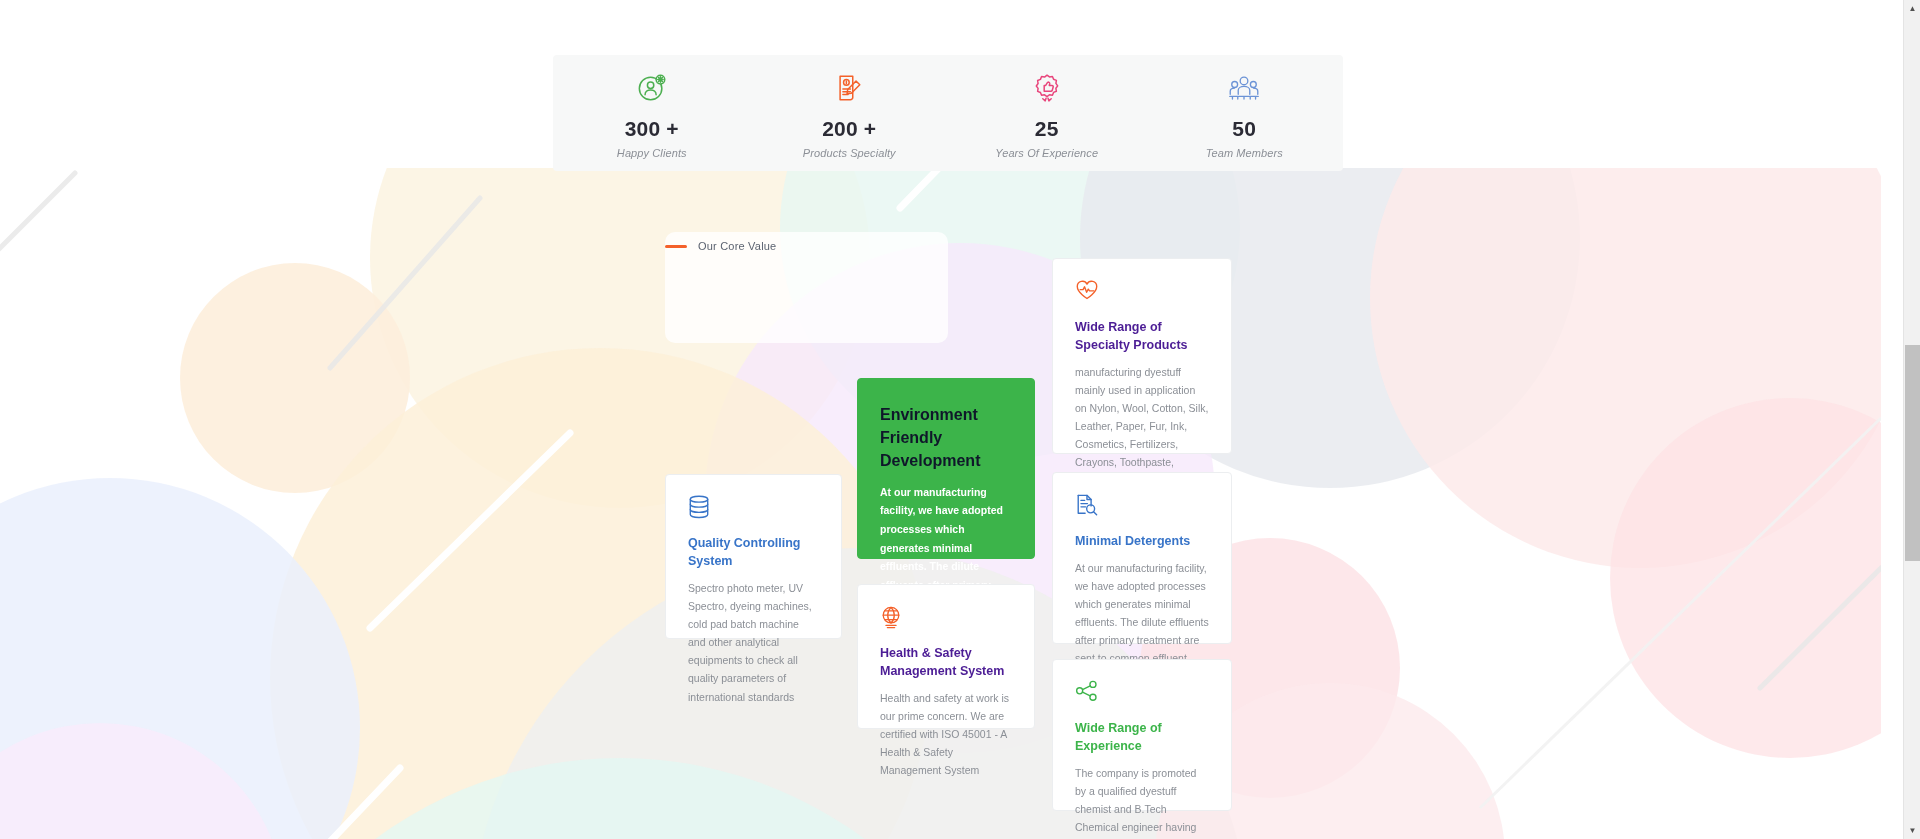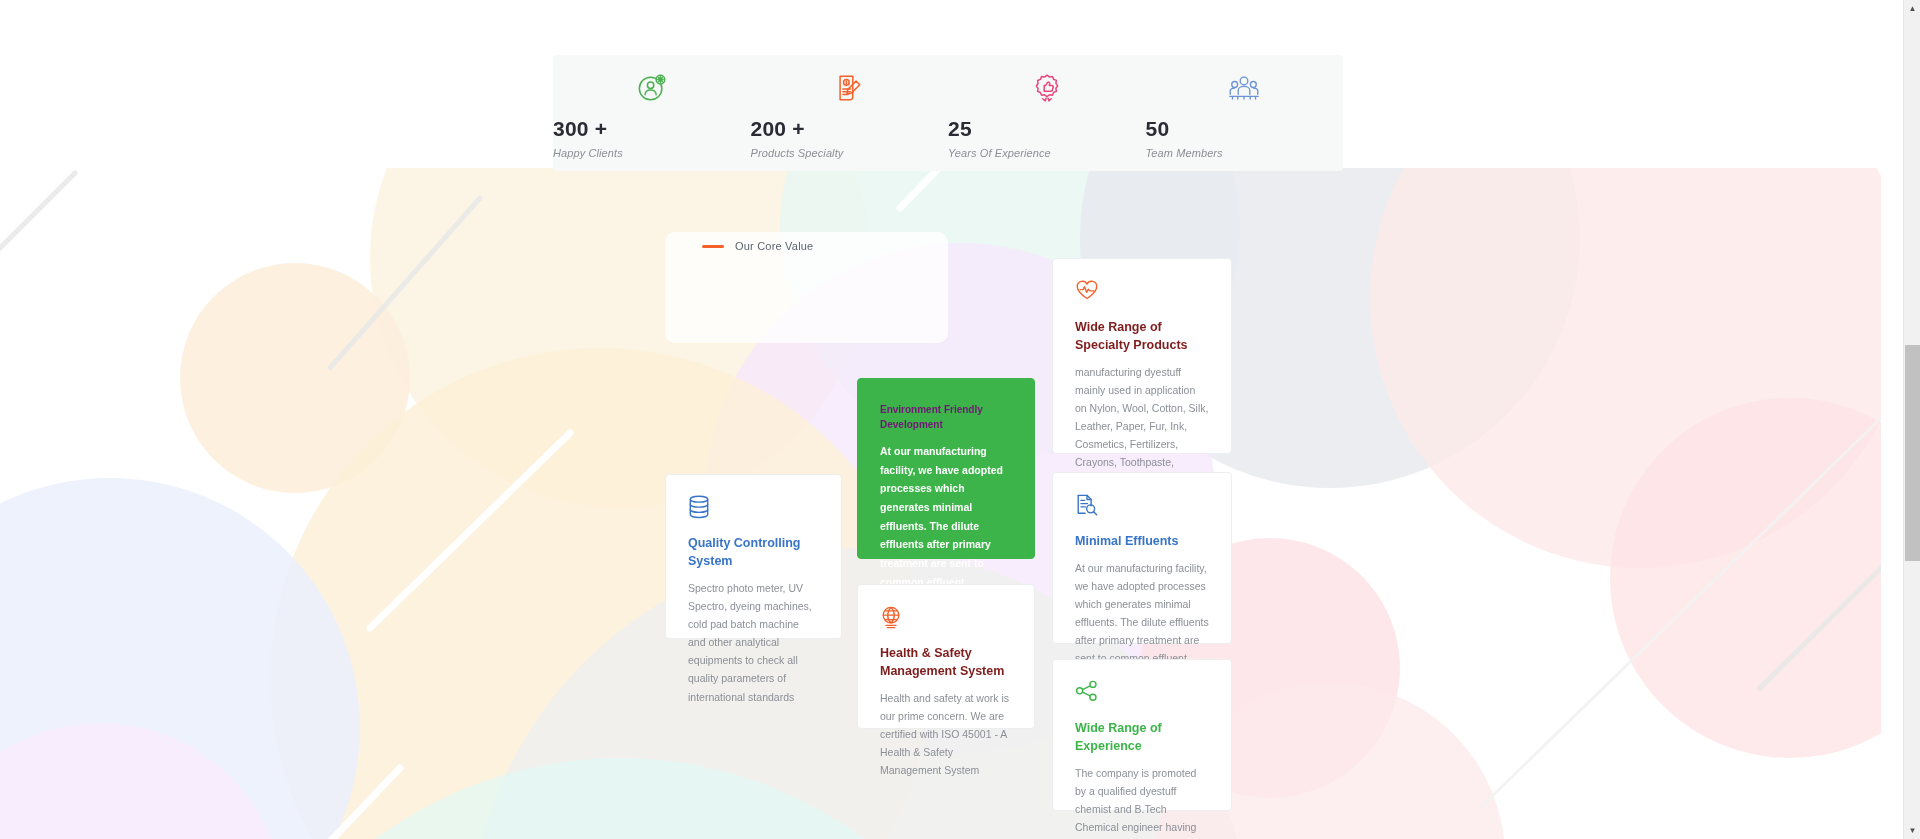--- a/index.html
+++ b/index.html
@@ -32,20 +32,21 @@
     left: 553px; top: 55px;
     width: 790px; height: 116px;
     background: #f7f8f8;
     border-radius: 4px;
     display: flex;
     align-items: center;
     z-index: 3;
   }
   .stat {
     flex: 1 1 0;
+    text-align: center;
     padding-top: 4px;
   }
   .stat-icon { height: 34px; margin-bottom: 12px; display: flex; align-items: center; justify-content: center; }
   .stat-value {
     font-size: 21px; font-weight: bold; color: #2b2b35;
     letter-spacing: .2px; line-height: 1.1; margin-bottom: 6px;
   }
   .stat-label { font-size: 11px; color: #8b8f96; letter-spacing: .1px; font-style: italic; }
 
   
@@ -54,21 +55,20 @@
     left: 665px; top: 232px;
     width: 283px; height: 111px;
     background: rgba(255,255,255,0.80);
     border-radius: 10px;
     z-index: 2;
   }
   .eyebrow-row {
     position: absolute; left: 665px; top: 240px;
     display: flex; align-items: center; gap: 11px;
     z-index: 4;
-    margin-left: 37px;
   }
   .eyebrow-dash { width: 22px; height: 3px; background: #f4612a; border-radius: 2px; }
   .eyebrow-text { font-size: 11px; color: #5c6370; letter-spacing: .2px; }
   .headline {
     position: absolute; left: 665px; top: 262px;
     width: 330px;
     font-size: 23px; font-weight: bold; color: #0d1b33;
     line-height: 1.32; letter-spacing: .1px;
     z-index: 4;
   }
@@ -94,25 +94,25 @@
   
   #card-quality   { left: 665px;  top: 474px; width: 177px; height: 165px; }
   #card-green     { left: 857px;  top: 378px; width: 178px; height: 181px;
                     background: #3cb44a; border-color: #3cb44a; padding: 24px 22px 18px 22px; }
   #card-health    { left: 857px;  top: 584px; width: 178px; height: 145px; }
   #card-specialty { left: 1052px; top: 258px; width: 180px; height: 196px; }
   #card-minimal   { left: 1052px; top: 472px; width: 180px; height: 172px; }
   #card-exp       { left: 1052px; top: 659px; width: 180px; height: 152px; }
 
   .t-blue   { color: #3874c8; }
-  .t-orange { color: #7f1d1d; }
+  .t-orange { color: #4c1d95; }
   .t-green  { color: #3cb44a; }
 
   
-  #card-green .card-title { color: #701a75; font-size: 10px; margin-bottom: 10px; }
+  #card-green .card-title { color: #0f172a; font-size: 16px; margin-bottom: 10px; }
   #card-green .card-body  { color: #ffffff; font-weight: bold; font-size: 10.5px; line-height: 1.78; }
   .read-more {
     display: inline-flex; align-items: center; gap: 9px;
     margin-top: 14px;
     color: #ffffff; font-size: 10px; font-weight: bold;
     text-decoration: underline; cursor: pointer;
   }
   .read-more .arrow { font-size: 13px; text-decoration: none; display: inline-block; }
 
   
@@ -299,21 +299,21 @@
     <div class="card-icon">
       <svg width="23" height="24" viewBox="0 0 25 26" fill="none" stroke="#3874c8" stroke-width="1.5" stroke-linecap="round" stroke-linejoin="round">
         <path d="M3.5 2.5h9.5l4.5 4.5v7"></path>
         <path d="M13 2.5V7h4.5"></path>
         <path d="M3.5 2.5v19.5h7.5"></path>
         <path d="M6.5 8h4M6.5 11.5h7M6.5 15h5"></path>
         <circle cx="17" cy="17.2" r="4.3"></circle>
         <path d="M20.2 20.4l3.3 3.3"></path>
       </svg>
     </div>
-    <div class="card-title t-blue">Minimal Effluents</div>
+    <div class="card-title t-blue">Minimal Detergents</div>
     <div class="card-body">At our manufacturing facility, we have adopted processes which generates minimal effluents. The dilute effluents after primary treatment are sent to common effluent treatment facility.</div>
   </div>
 
   <div class="card" id="card-exp">
     <div class="card-icon">
       <svg width="24" height="22" viewBox="0 0 26 24" fill="none" stroke="#3cb44a" stroke-width="1.5" stroke-linecap="round" stroke-linejoin="round">
         <circle cx="19.5" cy="4.8" r="3.3"></circle>
         <circle cx="19.5" cy="18.8" r="3.3"></circle>
         <circle cx="5" cy="11.8" r="3.3"></circle>
         <path d="M8.1 10.4l8.4-4.1M8.1 13.2l8.4 4.1"></path>

